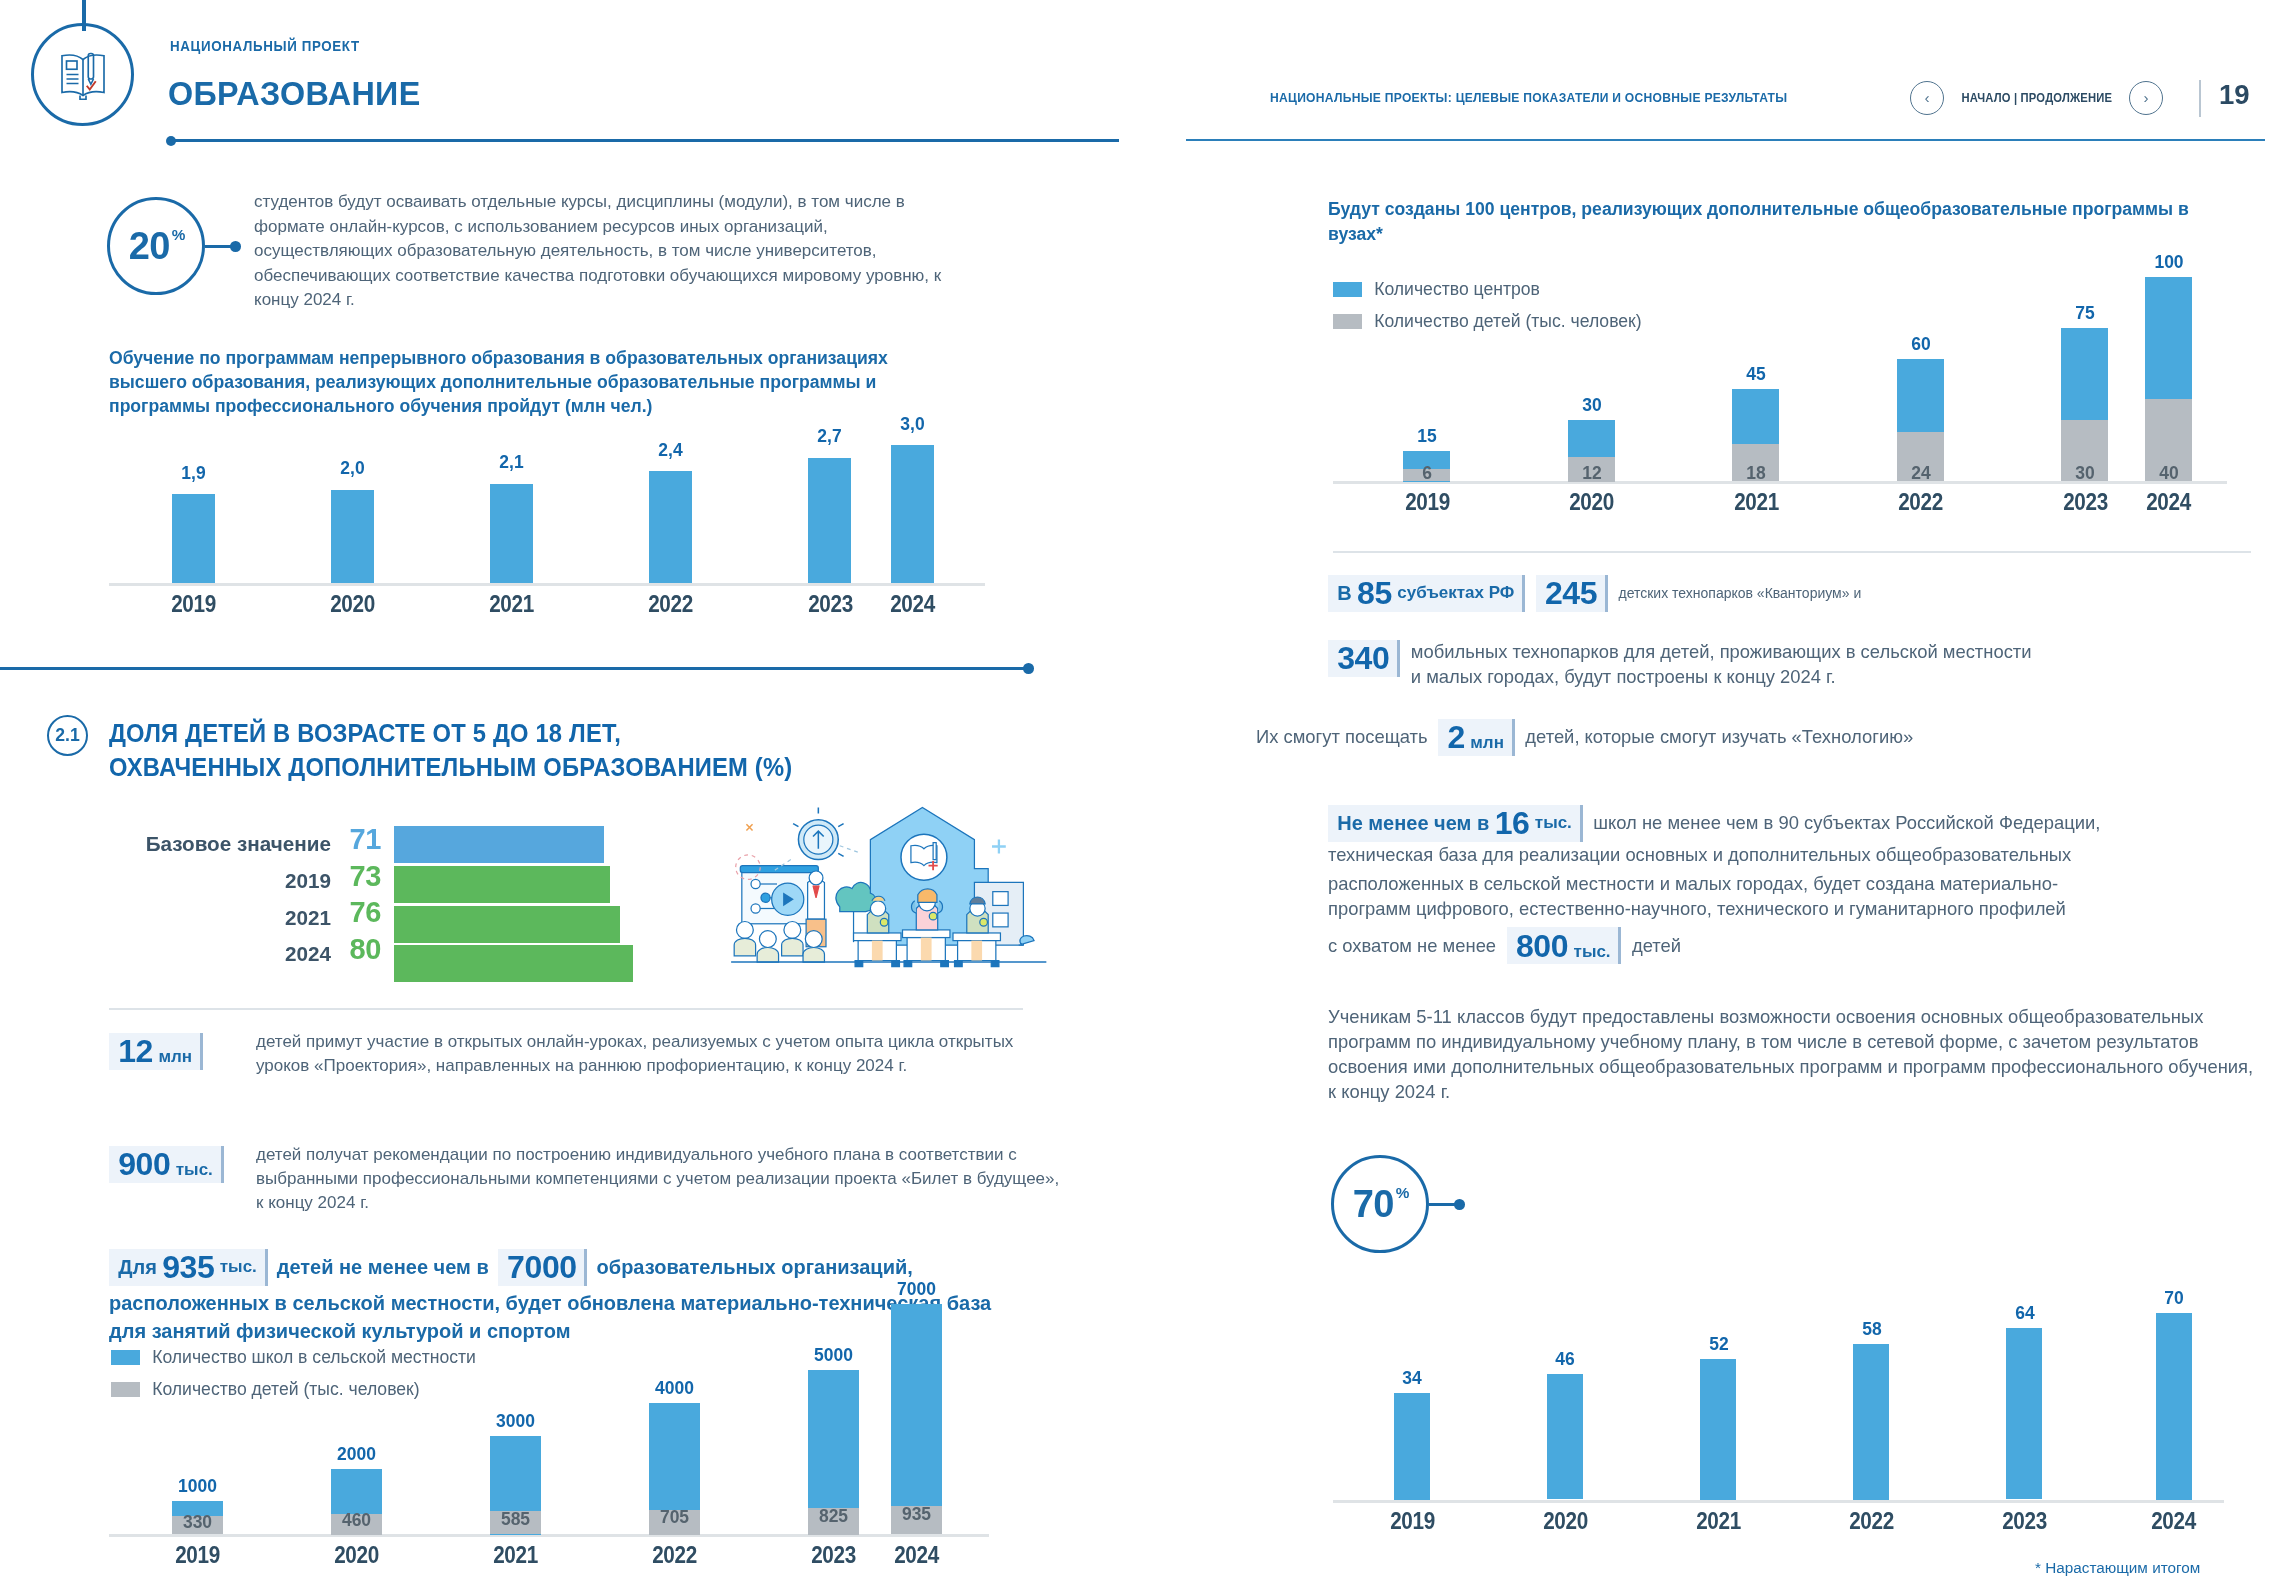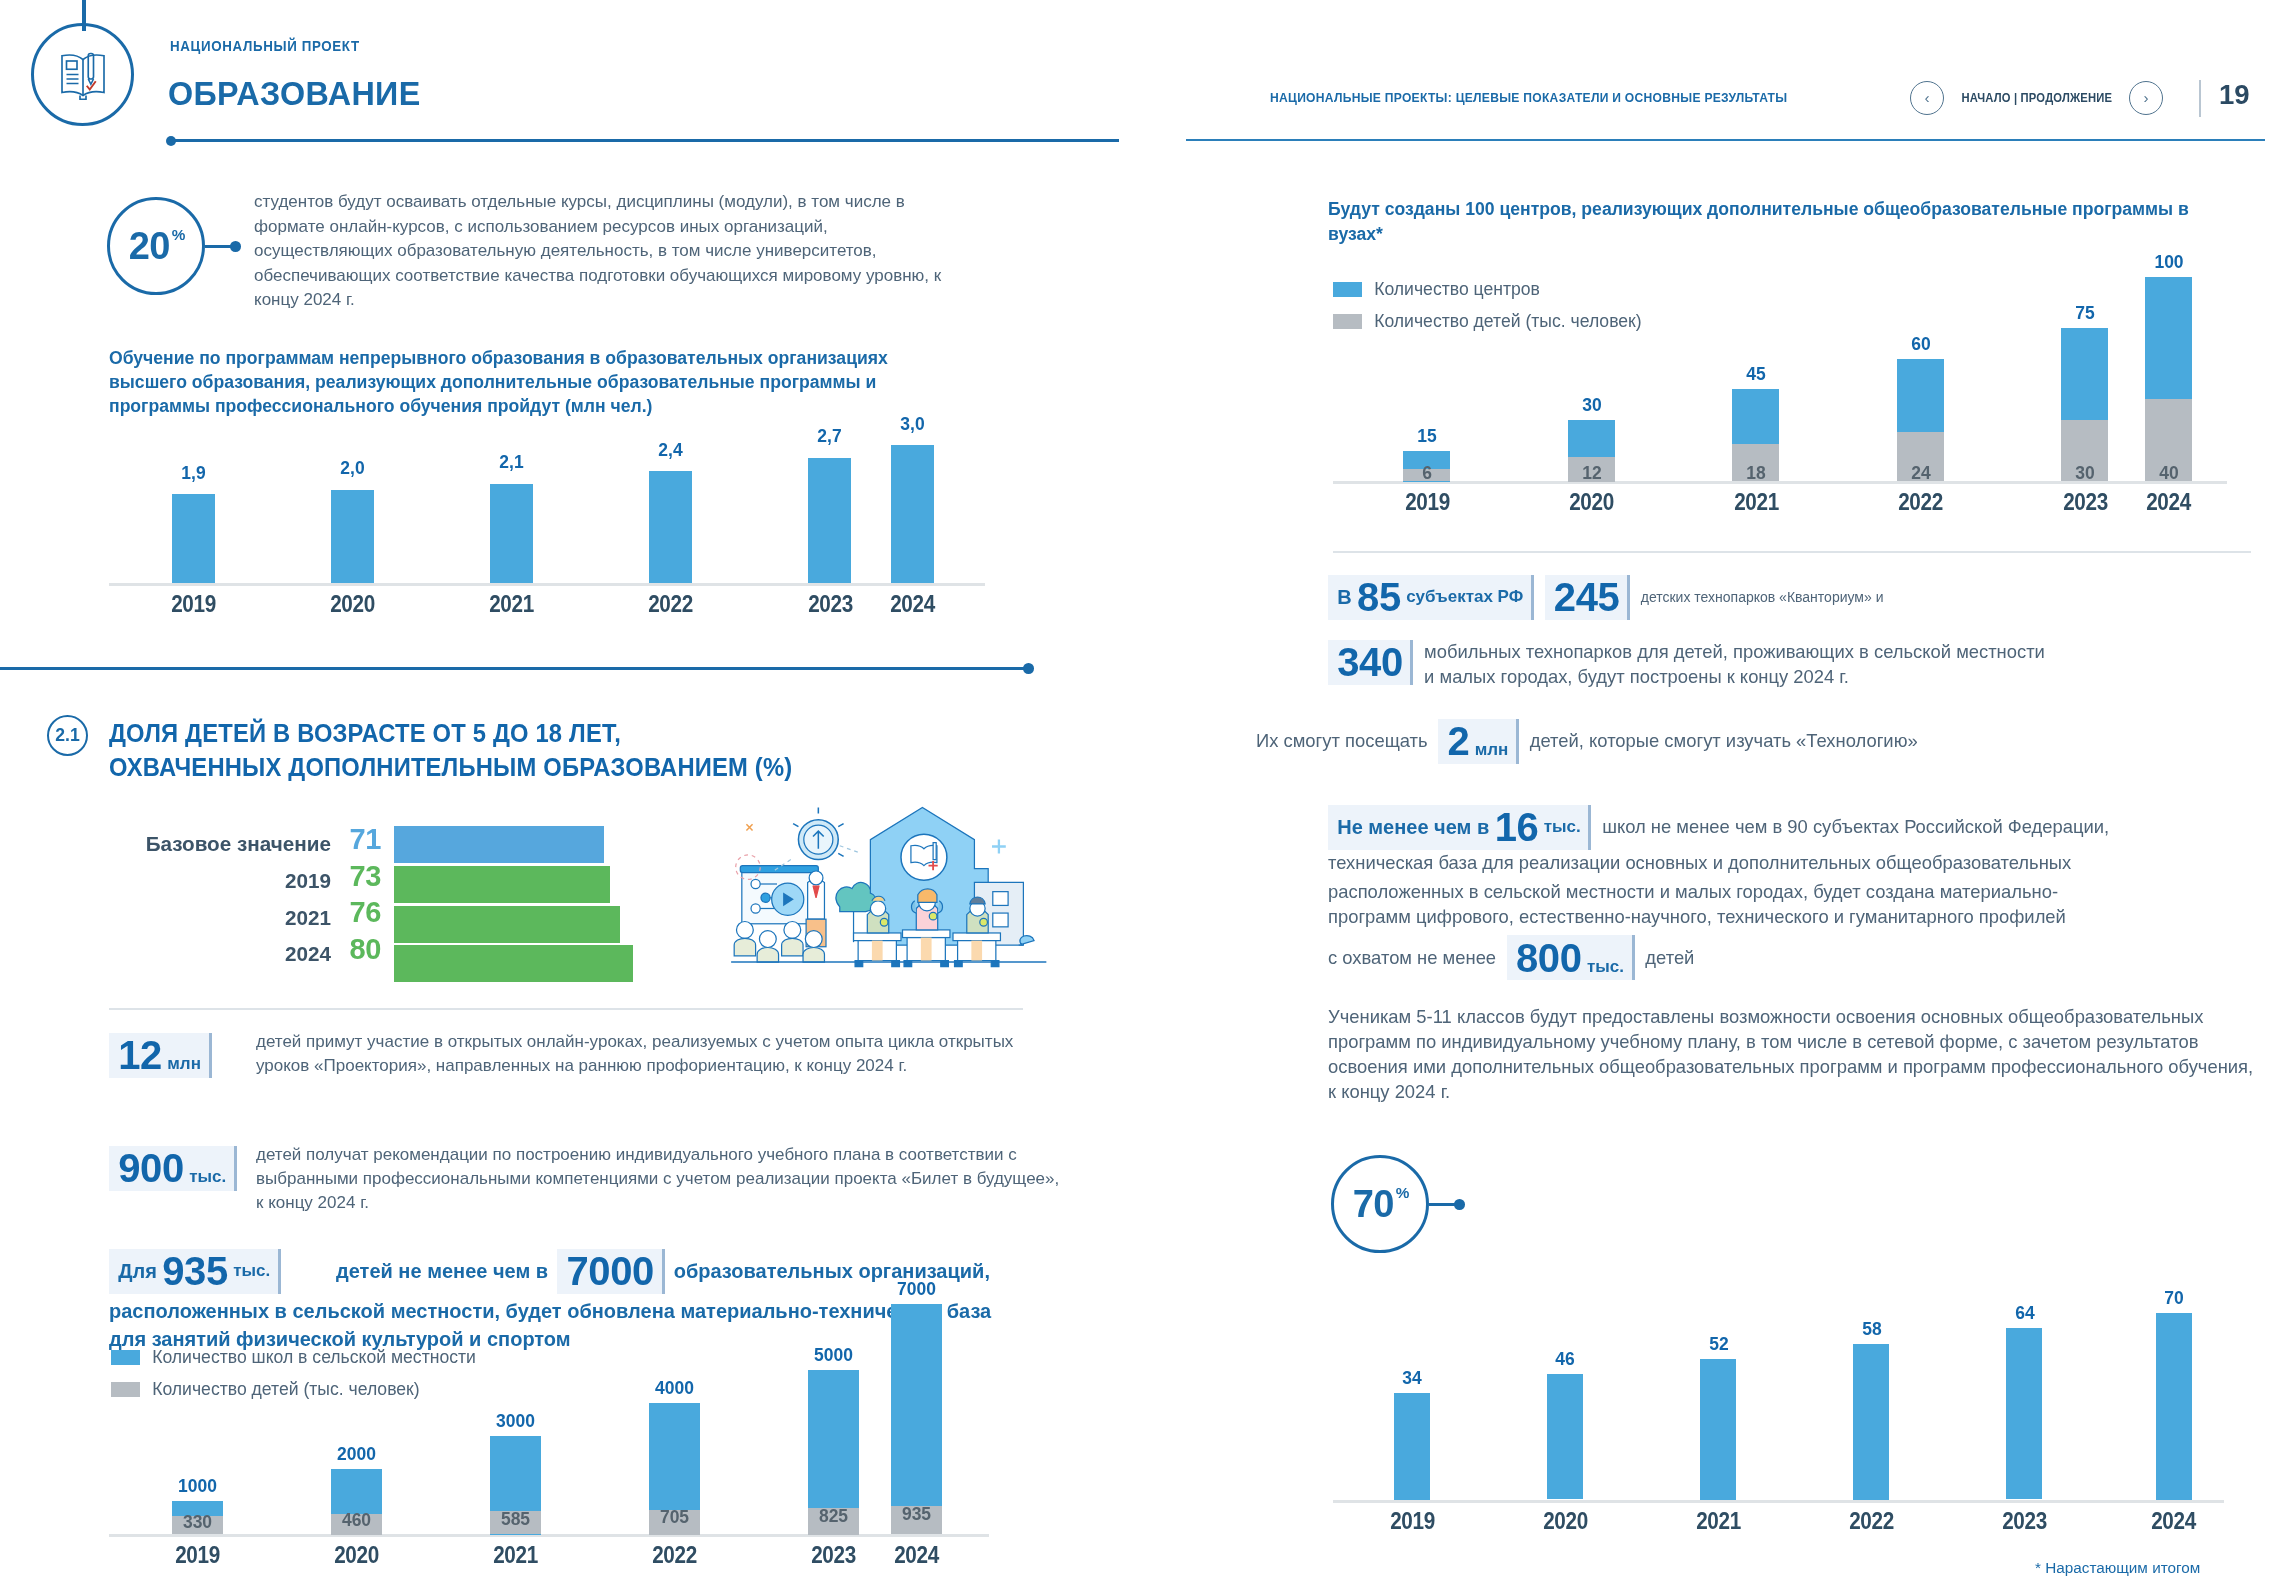--- a/index.html
+++ b/index.html
@@ -69,21 +69,21 @@
 
   .body-text { color: #4e6478; font-size: 17px; line-height: 24px; }
   .blue-bold { color: #1a6aa8; font-weight: bold; }
 
   
   .chip {
     display: inline-flex; align-items: baseline; gap: 5.4px;
     background: #edf3fa; border-right: 3.1px solid #9bb7d4;
     padding: 2.3px 7.7px 2.3px 9.2px; vertical-align: middle;
   }
-  .chip-num { font-size: 40px; font-weight: bold; color: #1266ab; line-height: 1; letter-spacing: -0.4px; }
+  .chip-num { font-size: 32px; font-weight: bold; color: #1266ab; line-height: 1; letter-spacing: -0.4px; }
   .chip-unit { font-size: 17px; font-weight: bold; color: #1a6aa8; }
 
   
   .axis { position: absolute; height: 3.1px; background: #dfe3e6; }
   .bar { position: absolute; background: #49a9dd; }
   .bar-grey { position: absolute; background: #b6bcc2; }
   .bar-val { position: absolute; font-size: 19px; font-weight: bold; color: #1266ab; text-align: center; transform: scaleX(0.92); }
   .bar-val-grey { position: absolute; font-size: 19px; font-weight: bold; color: #55636e; text-align: center; transform: scaleX(0.92); }
   .x-label { position: absolute; font-size: 23px; font-weight: bold; color: #2f4d63; text-align: center; letter-spacing: -0.4px; transform: scaleX(0.9); }
   .legend-row { display: flex; align-items: center; gap: 12.2px; margin-bottom: 10.7px; }
@@ -307,21 +307,21 @@
     <div class="body-text" style="position:absolute;left:147px;top:-3.1px;width:811px;">детей получат рекомендации по построению индивидуального учебного плана в соответствии с выбранными профессиональными компетенциями с учетом реализации проекта «Билет в будущее», к концу 2024 г.</div>
   </div>
 
   <div style="position:absolute;left:109px;top:1249px;width:941px;">
     <div style="display:flex;align-items:center;gap:9.2px;flex-wrap:nowrap;">
       <span class="chip" style="align-items:center;">
         <span style="font-size:20px;font-weight:bold;color:#1a6aa8;">Для</span>
         <span class="chip-num">935</span>
         <span class="chip-unit">тыс.</span>
       </span>
-      <span style="font-size:20px;font-weight:bold;color:#1a6aa8;margin-left:46px;">детей не менее чем в</span>
+      <span style="font-size:20px;font-weight:bold;color:#1a6aa8;">детей не менее чем в</span>
       <span class="chip">
         <span class="chip-num">7000</span>
       </span>
       <span style="font-size:20px;font-weight:bold;color:#1a6aa8;">образовательных организаций,</span>
     </div>
     <div style="font-size:20px;font-weight:bold;color:#1a6aa8;line-height:27.5px;margin-top:4.6px;">расположенных в сельской местности, будет обновлена материально-техническая база</div>
     <div style="font-size:20px;font-weight:bold;color:#1a6aa8;line-height:27.5px;">для занятий физической культурой и спортом</div>
   </div>
 
   <div style="position:absolute;left:111px;top:1347px;">

